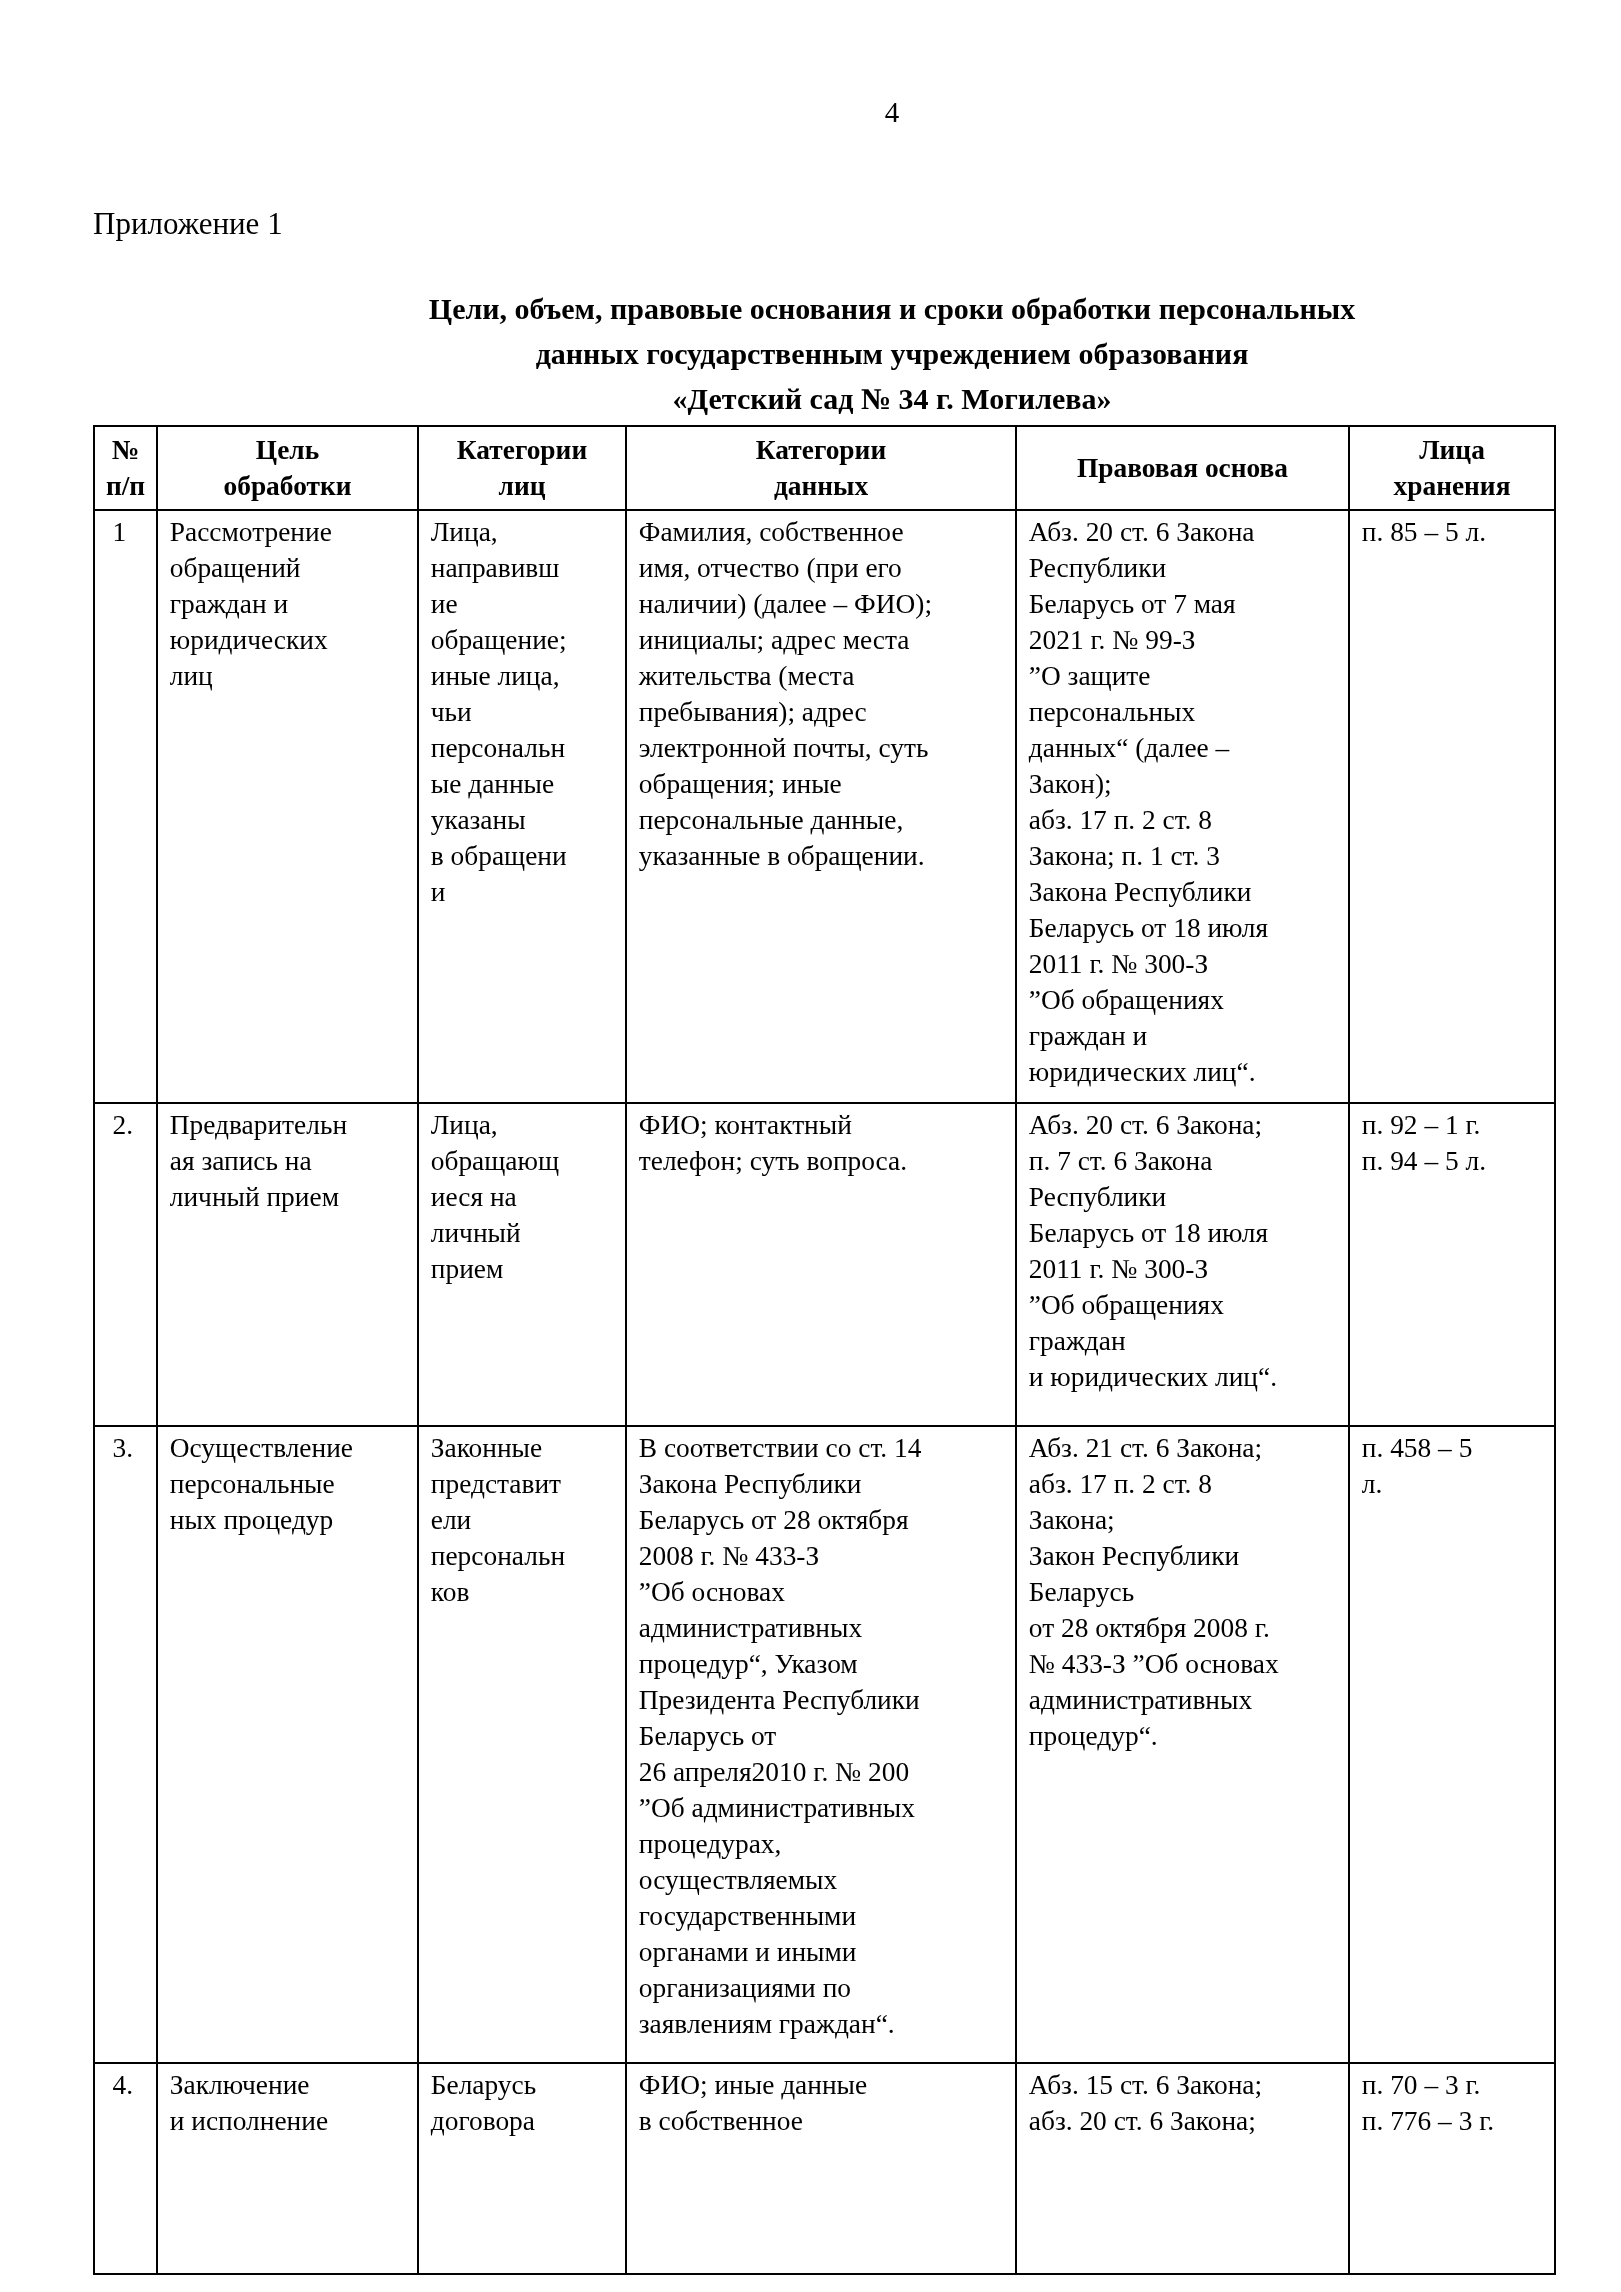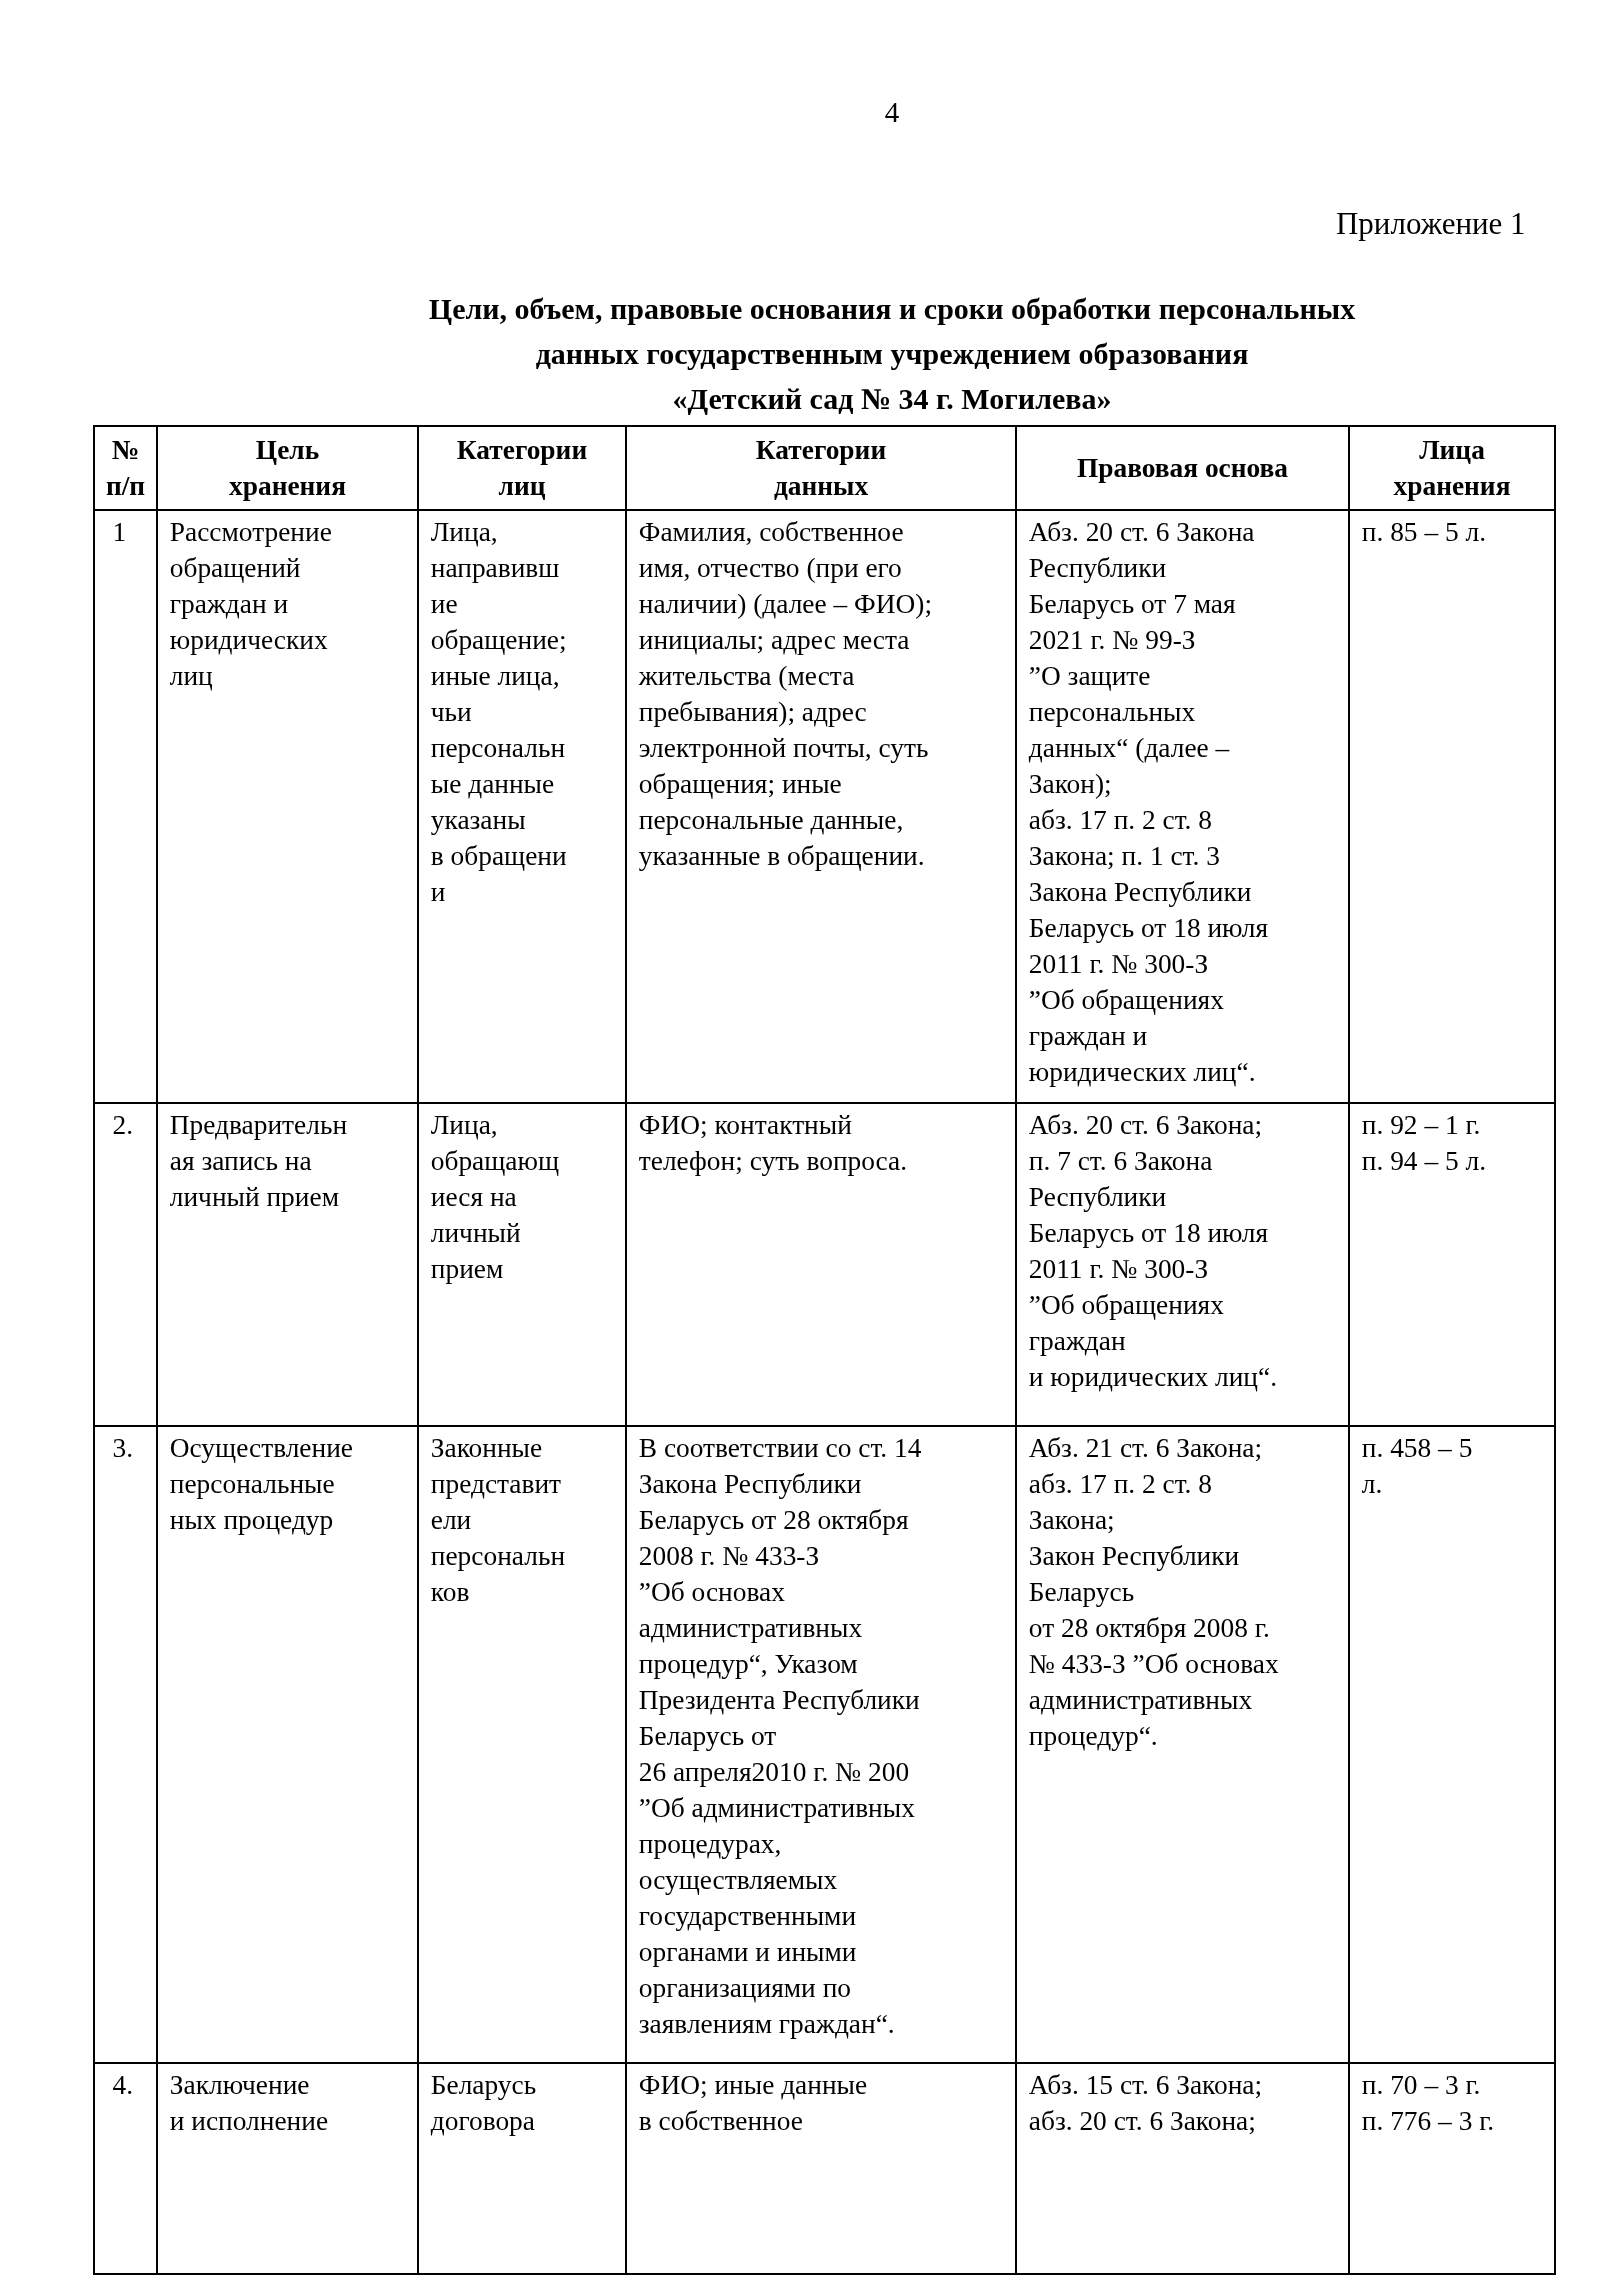--- a/index.html
+++ b/index.html
@@ -13,21 +13,20 @@
   .page-number {
     margin-top: 94px;
     width: 1470px; margin-left: 157px;
     text-align: center;
     font-size: 29px; line-height: 36px;
   }
   .annex {
     margin-top: 74px;
     width: 1460px; margin-left: 93px;
     padding-right: 27.4px;
-    text-align: right;
     font-size: 31px; line-height: 39px;
   }
   .doc-title {
     margin-top: 43px;
     width: 1470px; margin-left: 157px;
     text-align: center;
     font-size: 30px; font-weight: bold;
     line-height: 45px;
     white-space: pre-line;
   }
@@ -74,21 +73,21 @@
       <col style="width:208px">
     <col style="width:390px">
       <col style="width:333px">
       <col style="width:206px">
   </colgroup>
   <thead>
     <tr style="height:84px">
       <th>№
 п/п</th>
       <th>Цель
-хранения</th>
+обработки</th>
       <th>Категории
 лиц</th>
       <th>Категории
 данных</th>
       <th>Правовая основа</th>
       <th>Лица
 хранения</th>
     </tr>
   </thead>
   <tbody>

